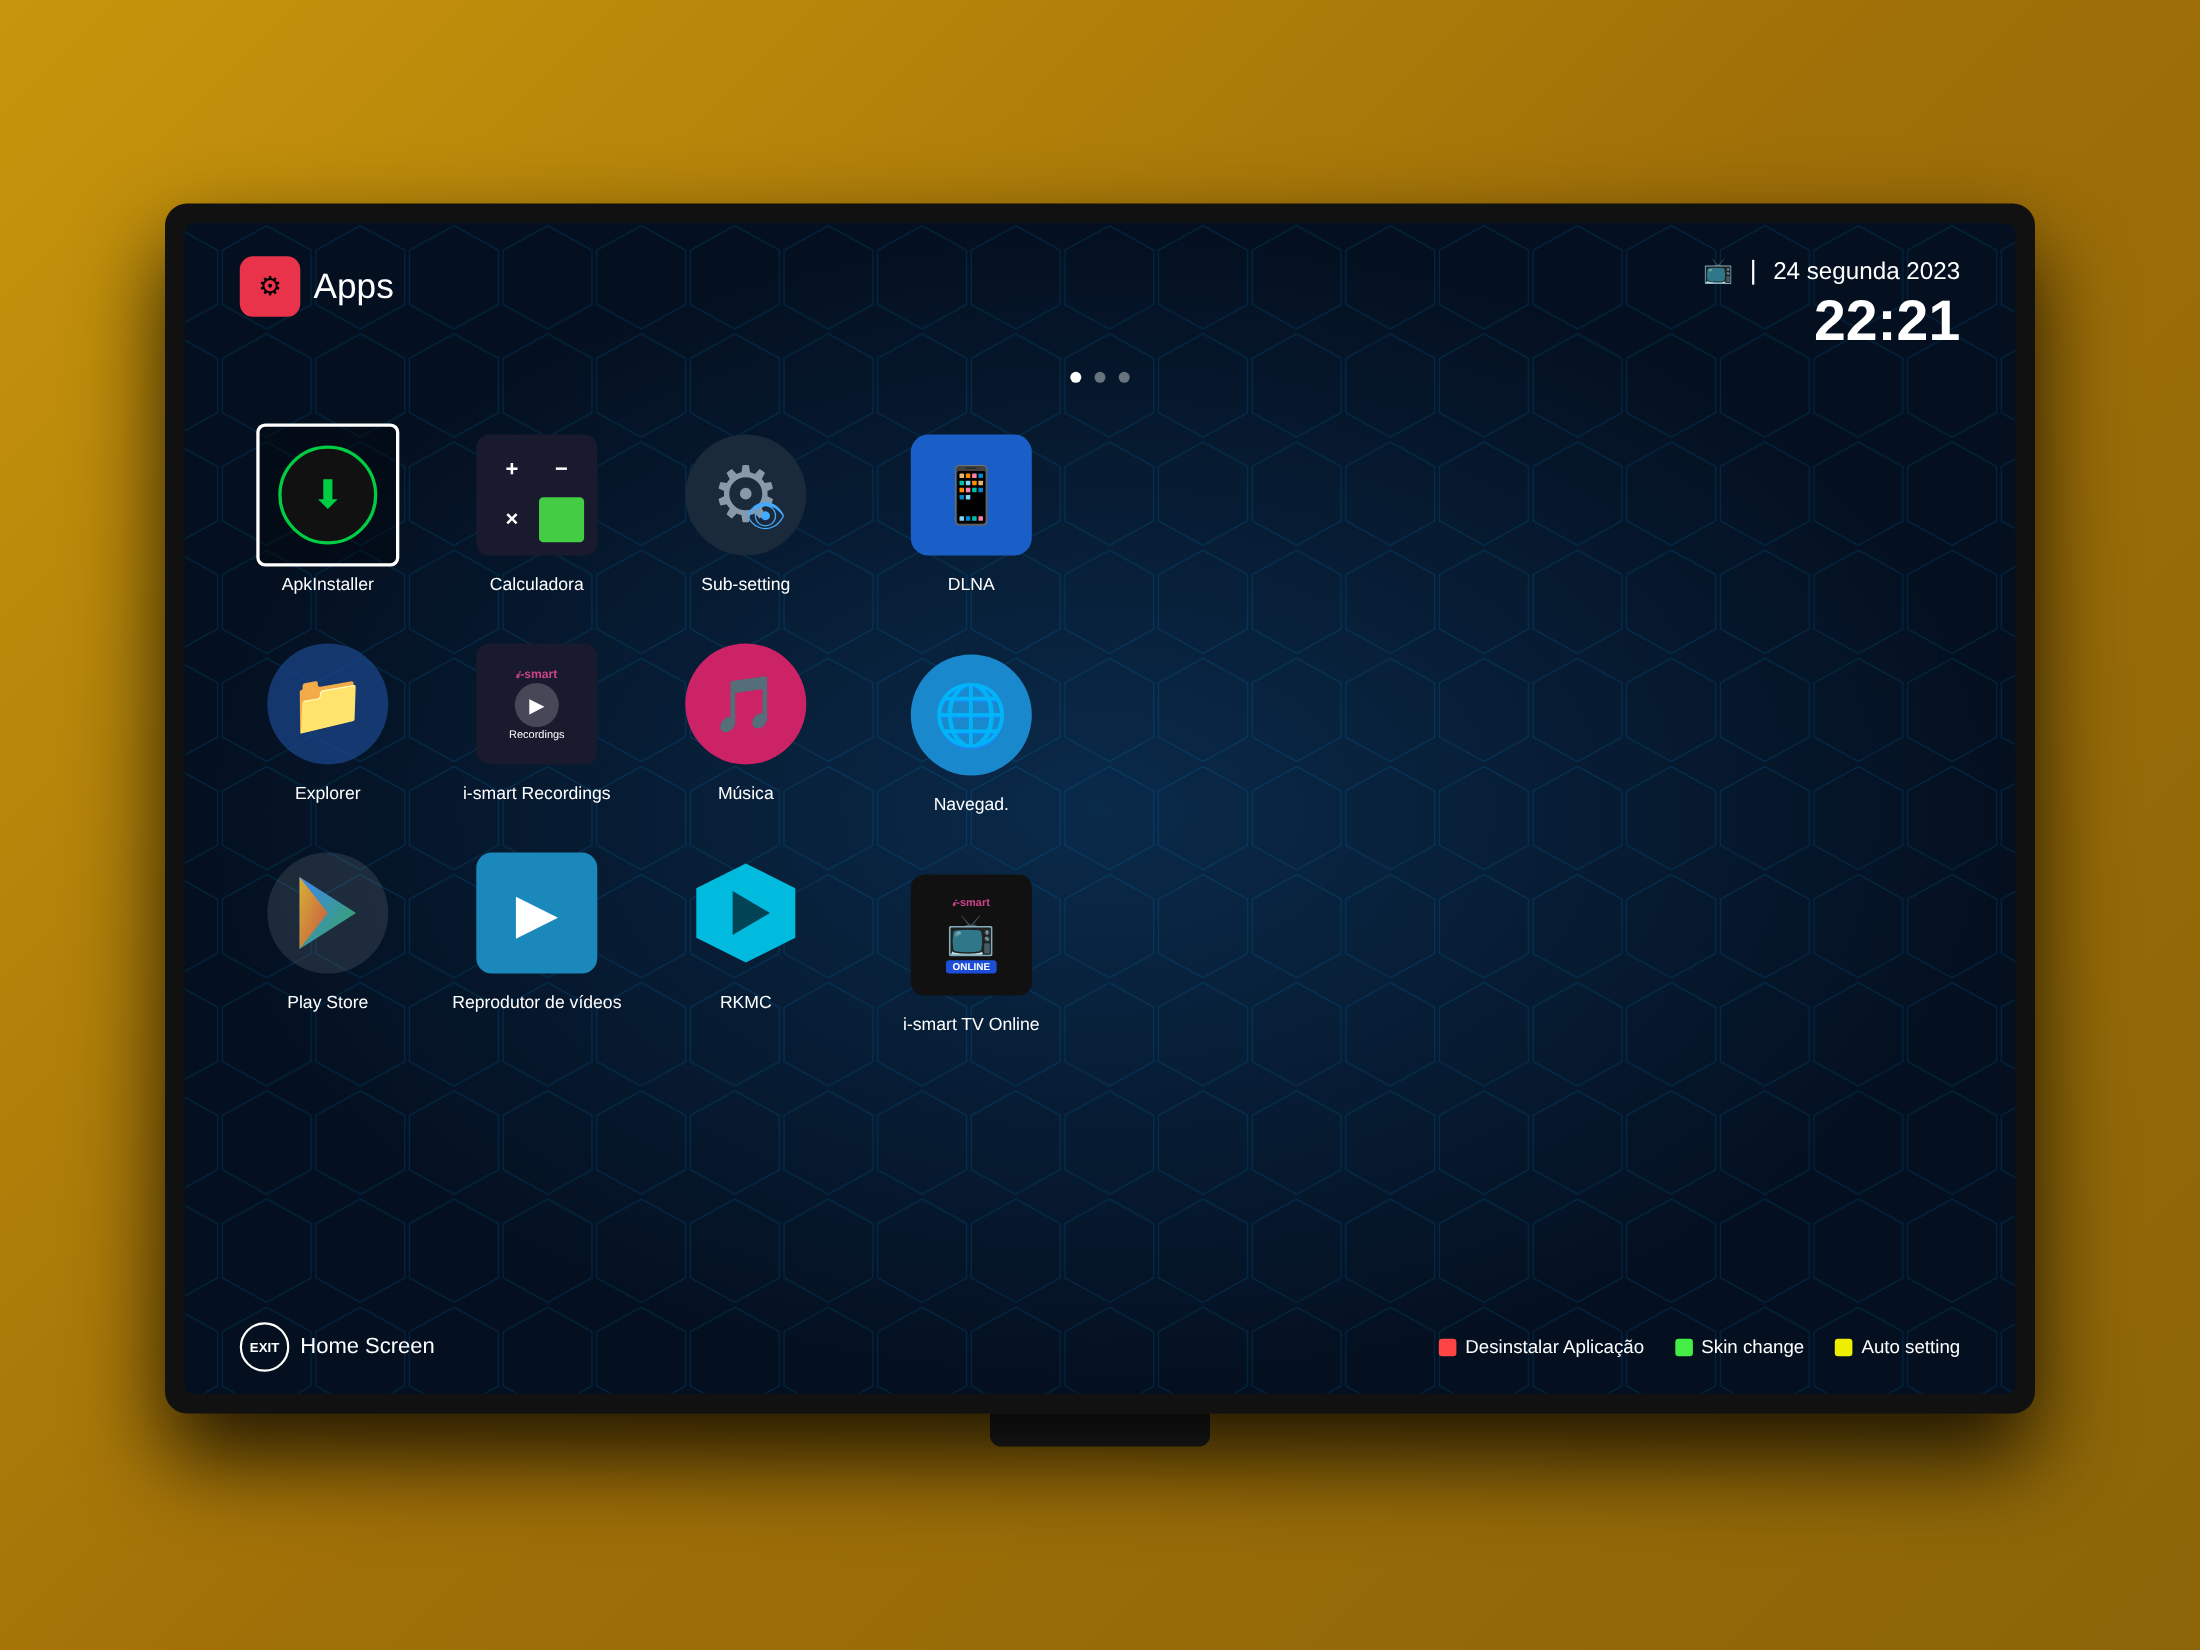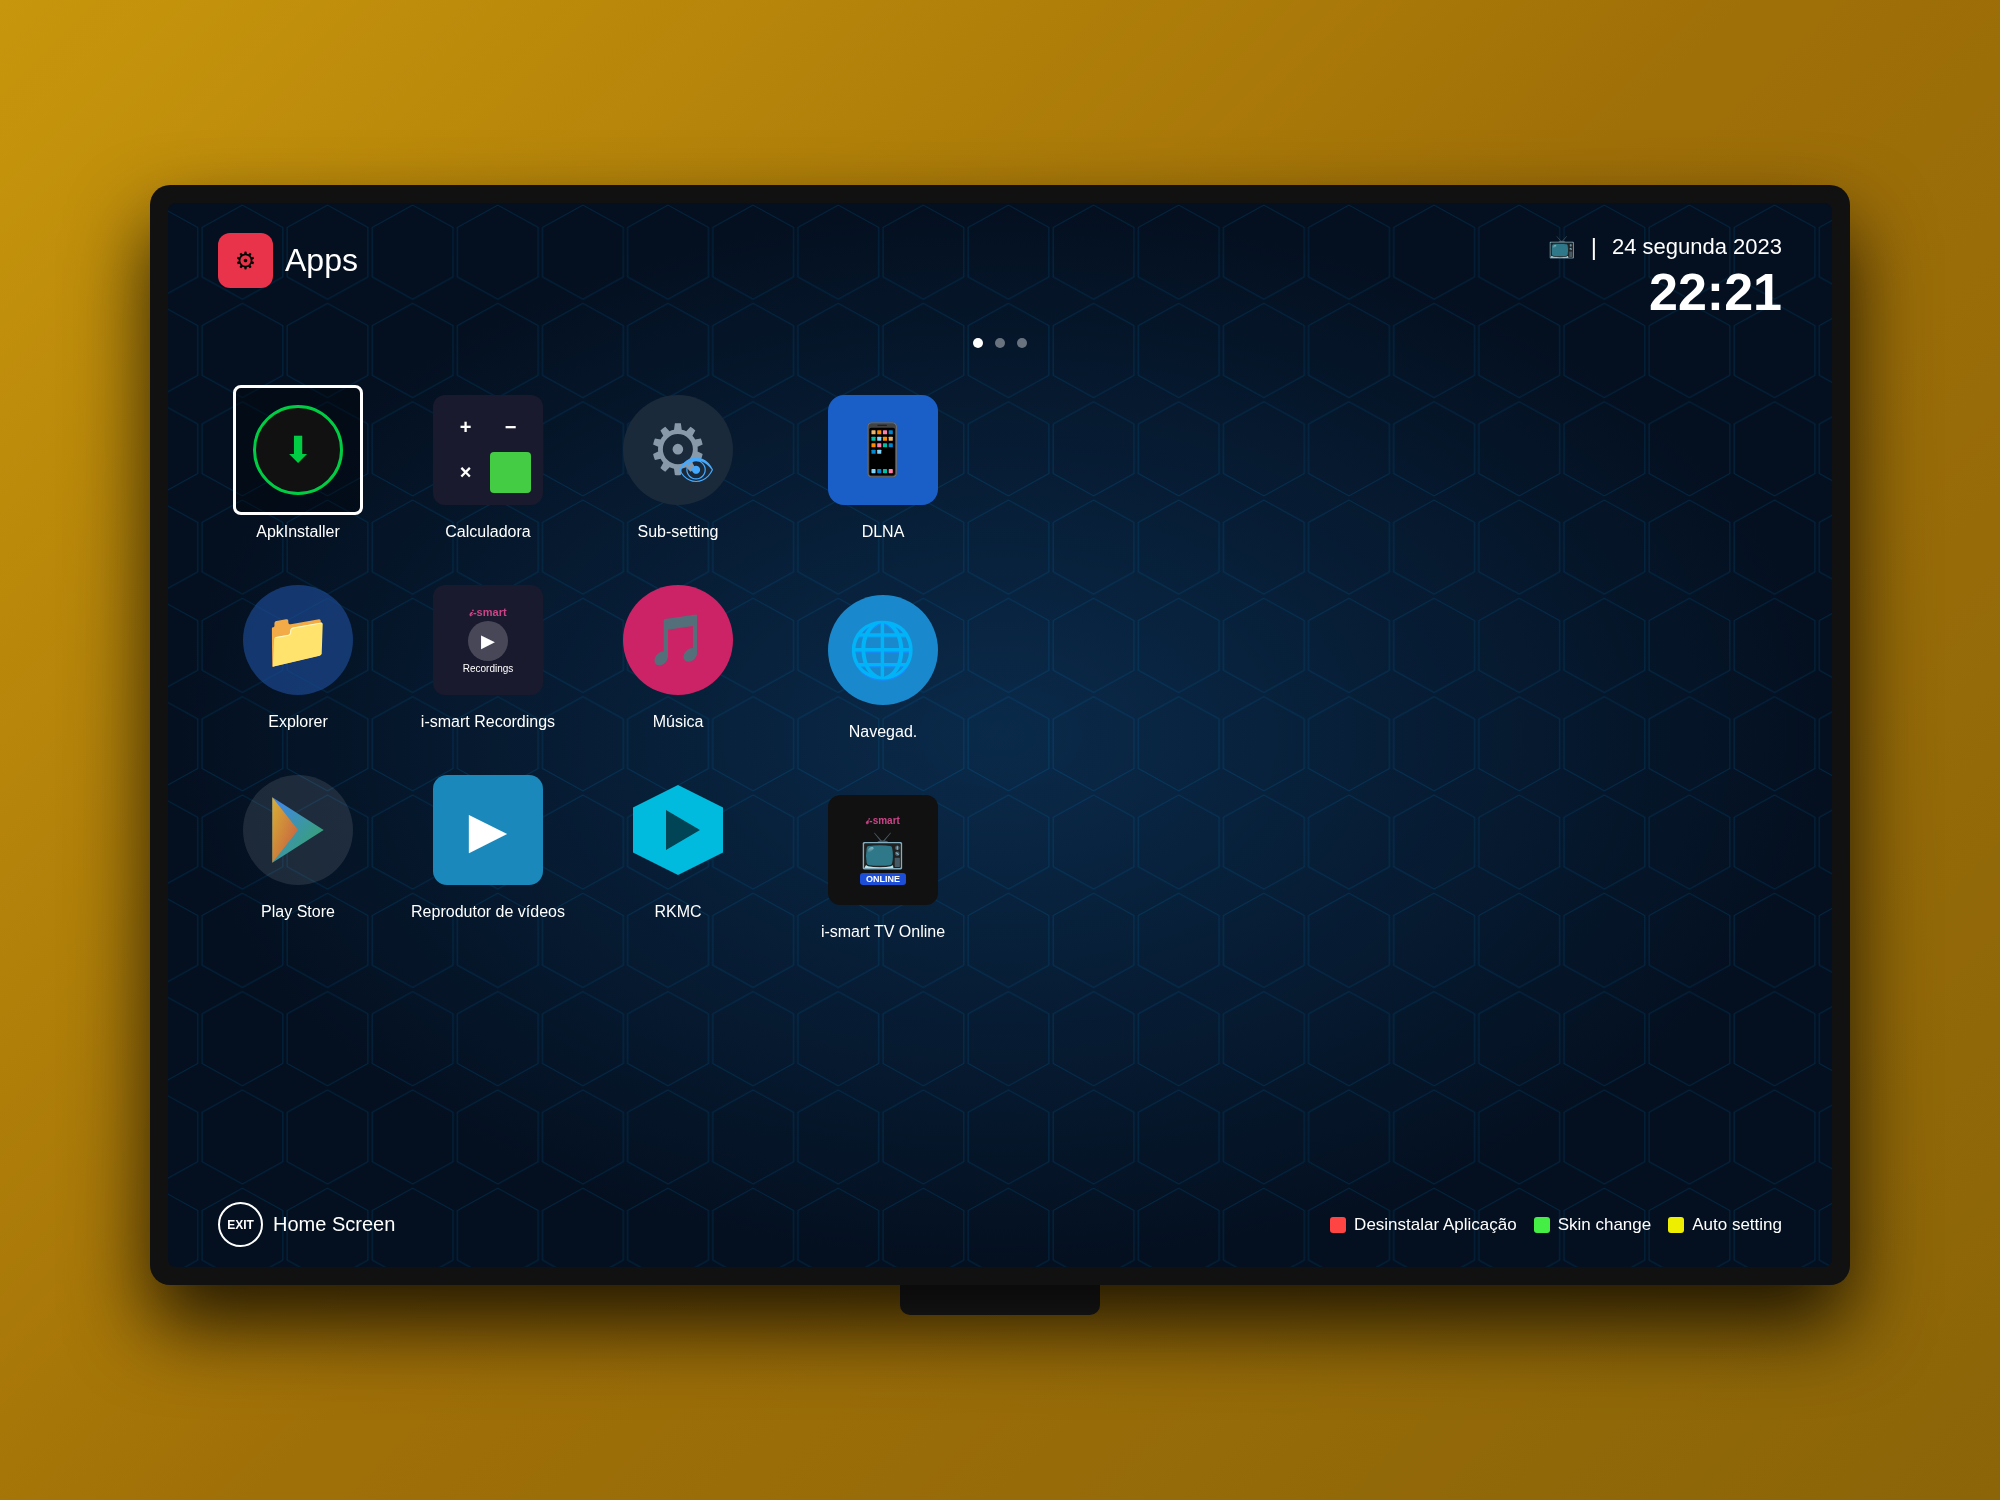--- a/index.html
+++ b/index.html
@@ -471,21 +471,21 @@
       border-radius: 50%;
       display: flex;
       align-items: center;
       justify-content: center;
       font-size: 12px;
       font-weight: bold;
     }
 
     .legend-items {
       display: flex;
-      gap: 17px;
+      gap: 28px;
       align-items: center;
     }
 
     .legend-item {
       display: flex;
       align-items: center;
       gap: 8px;
       color: white;
       font-size: 17px;
     }

